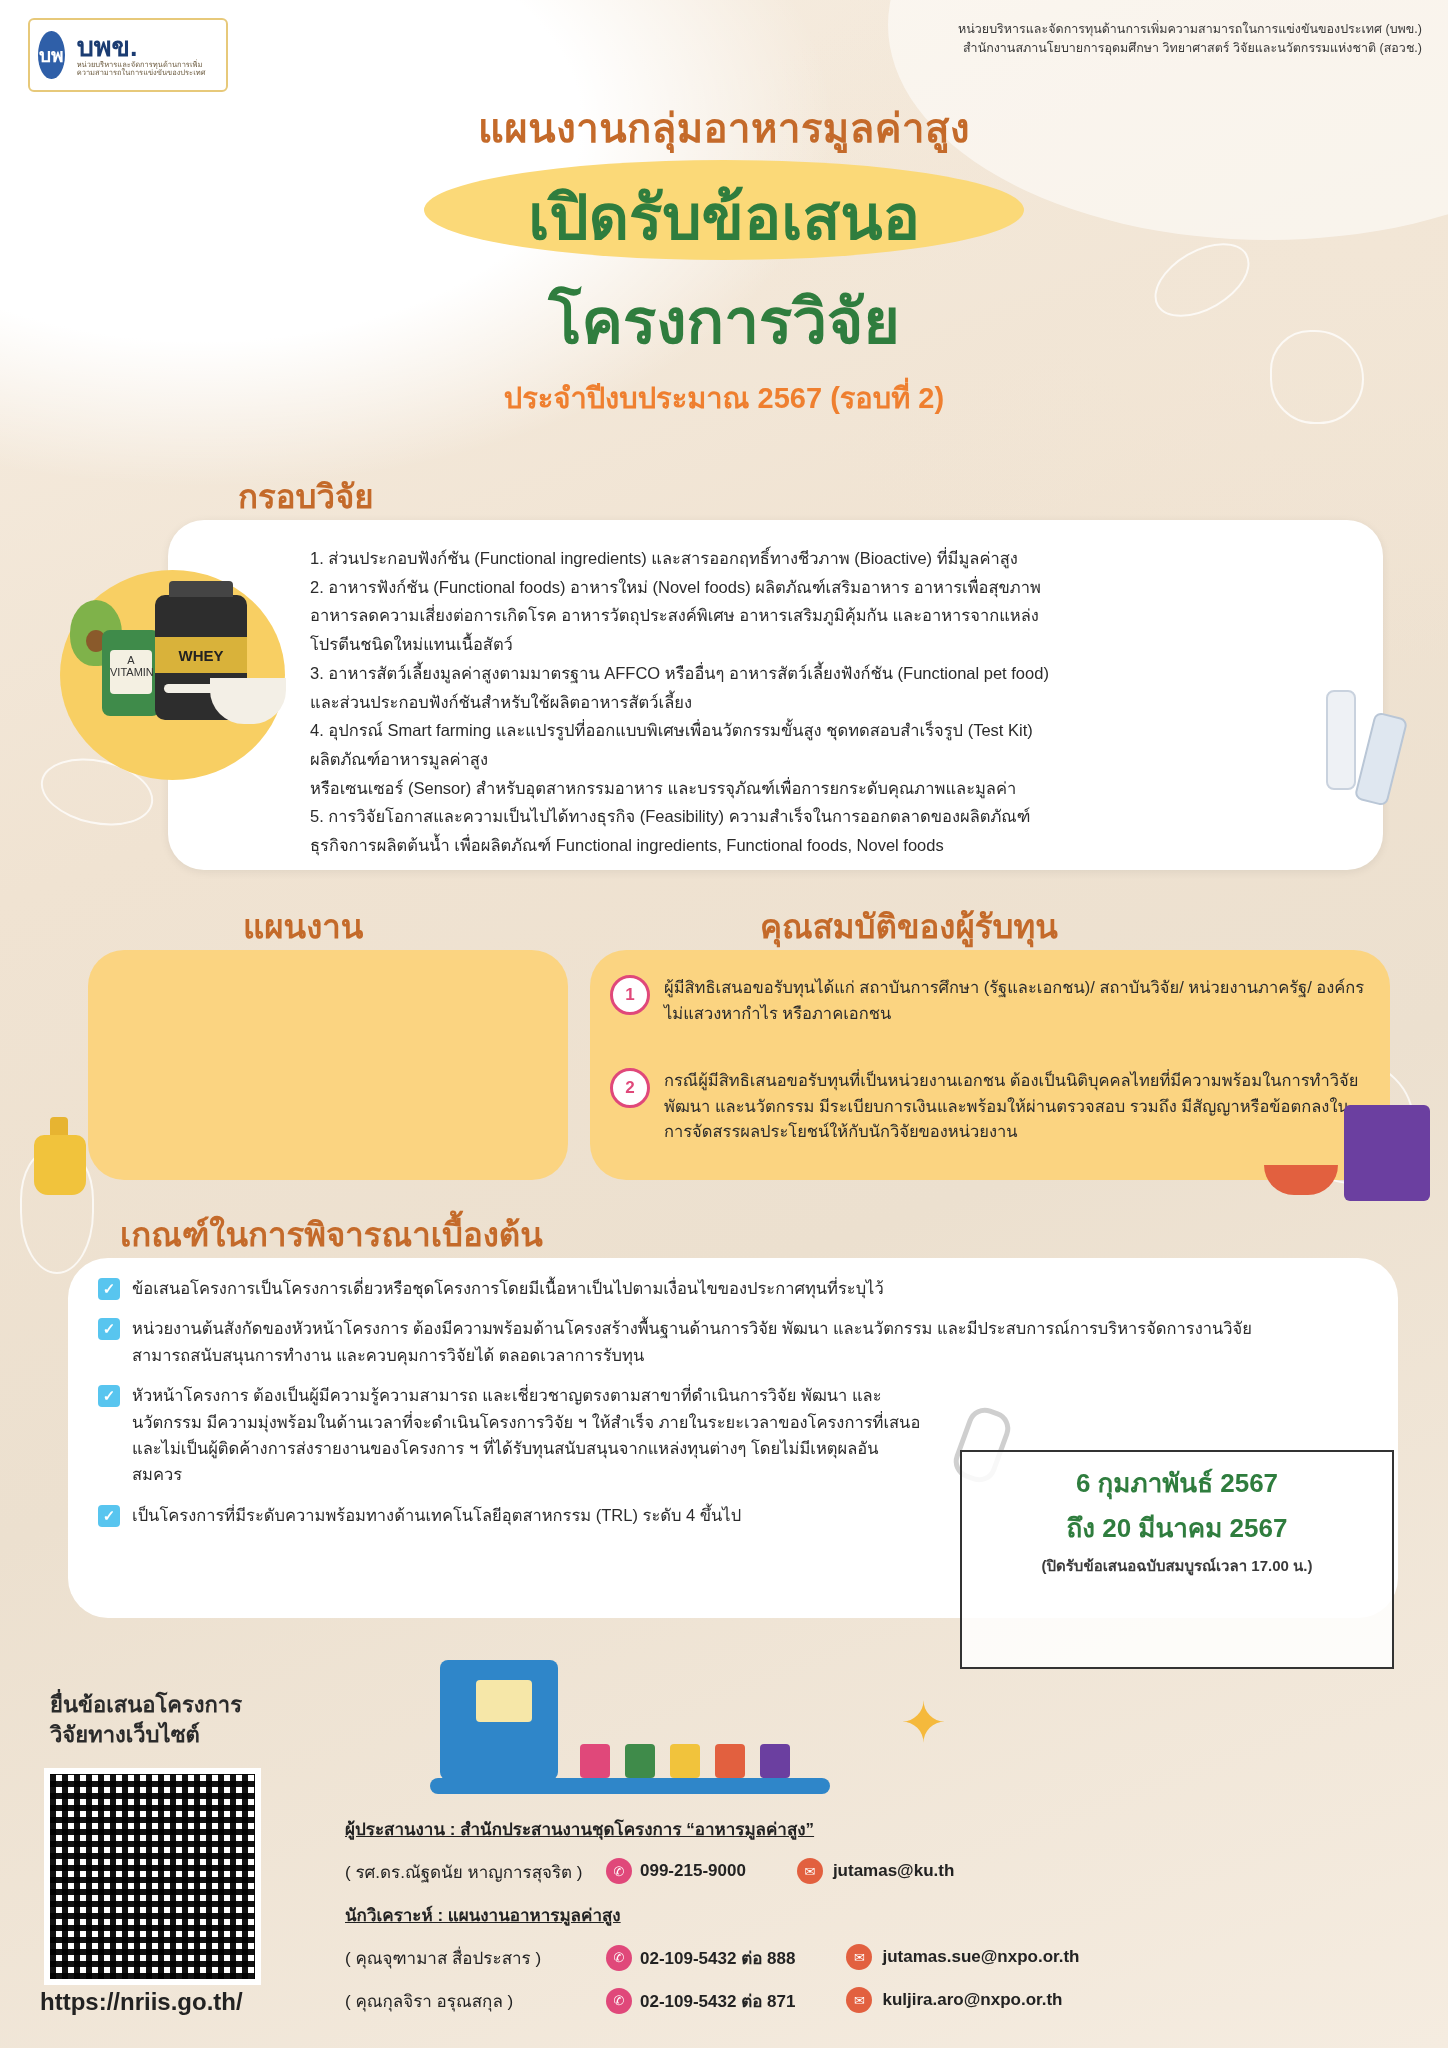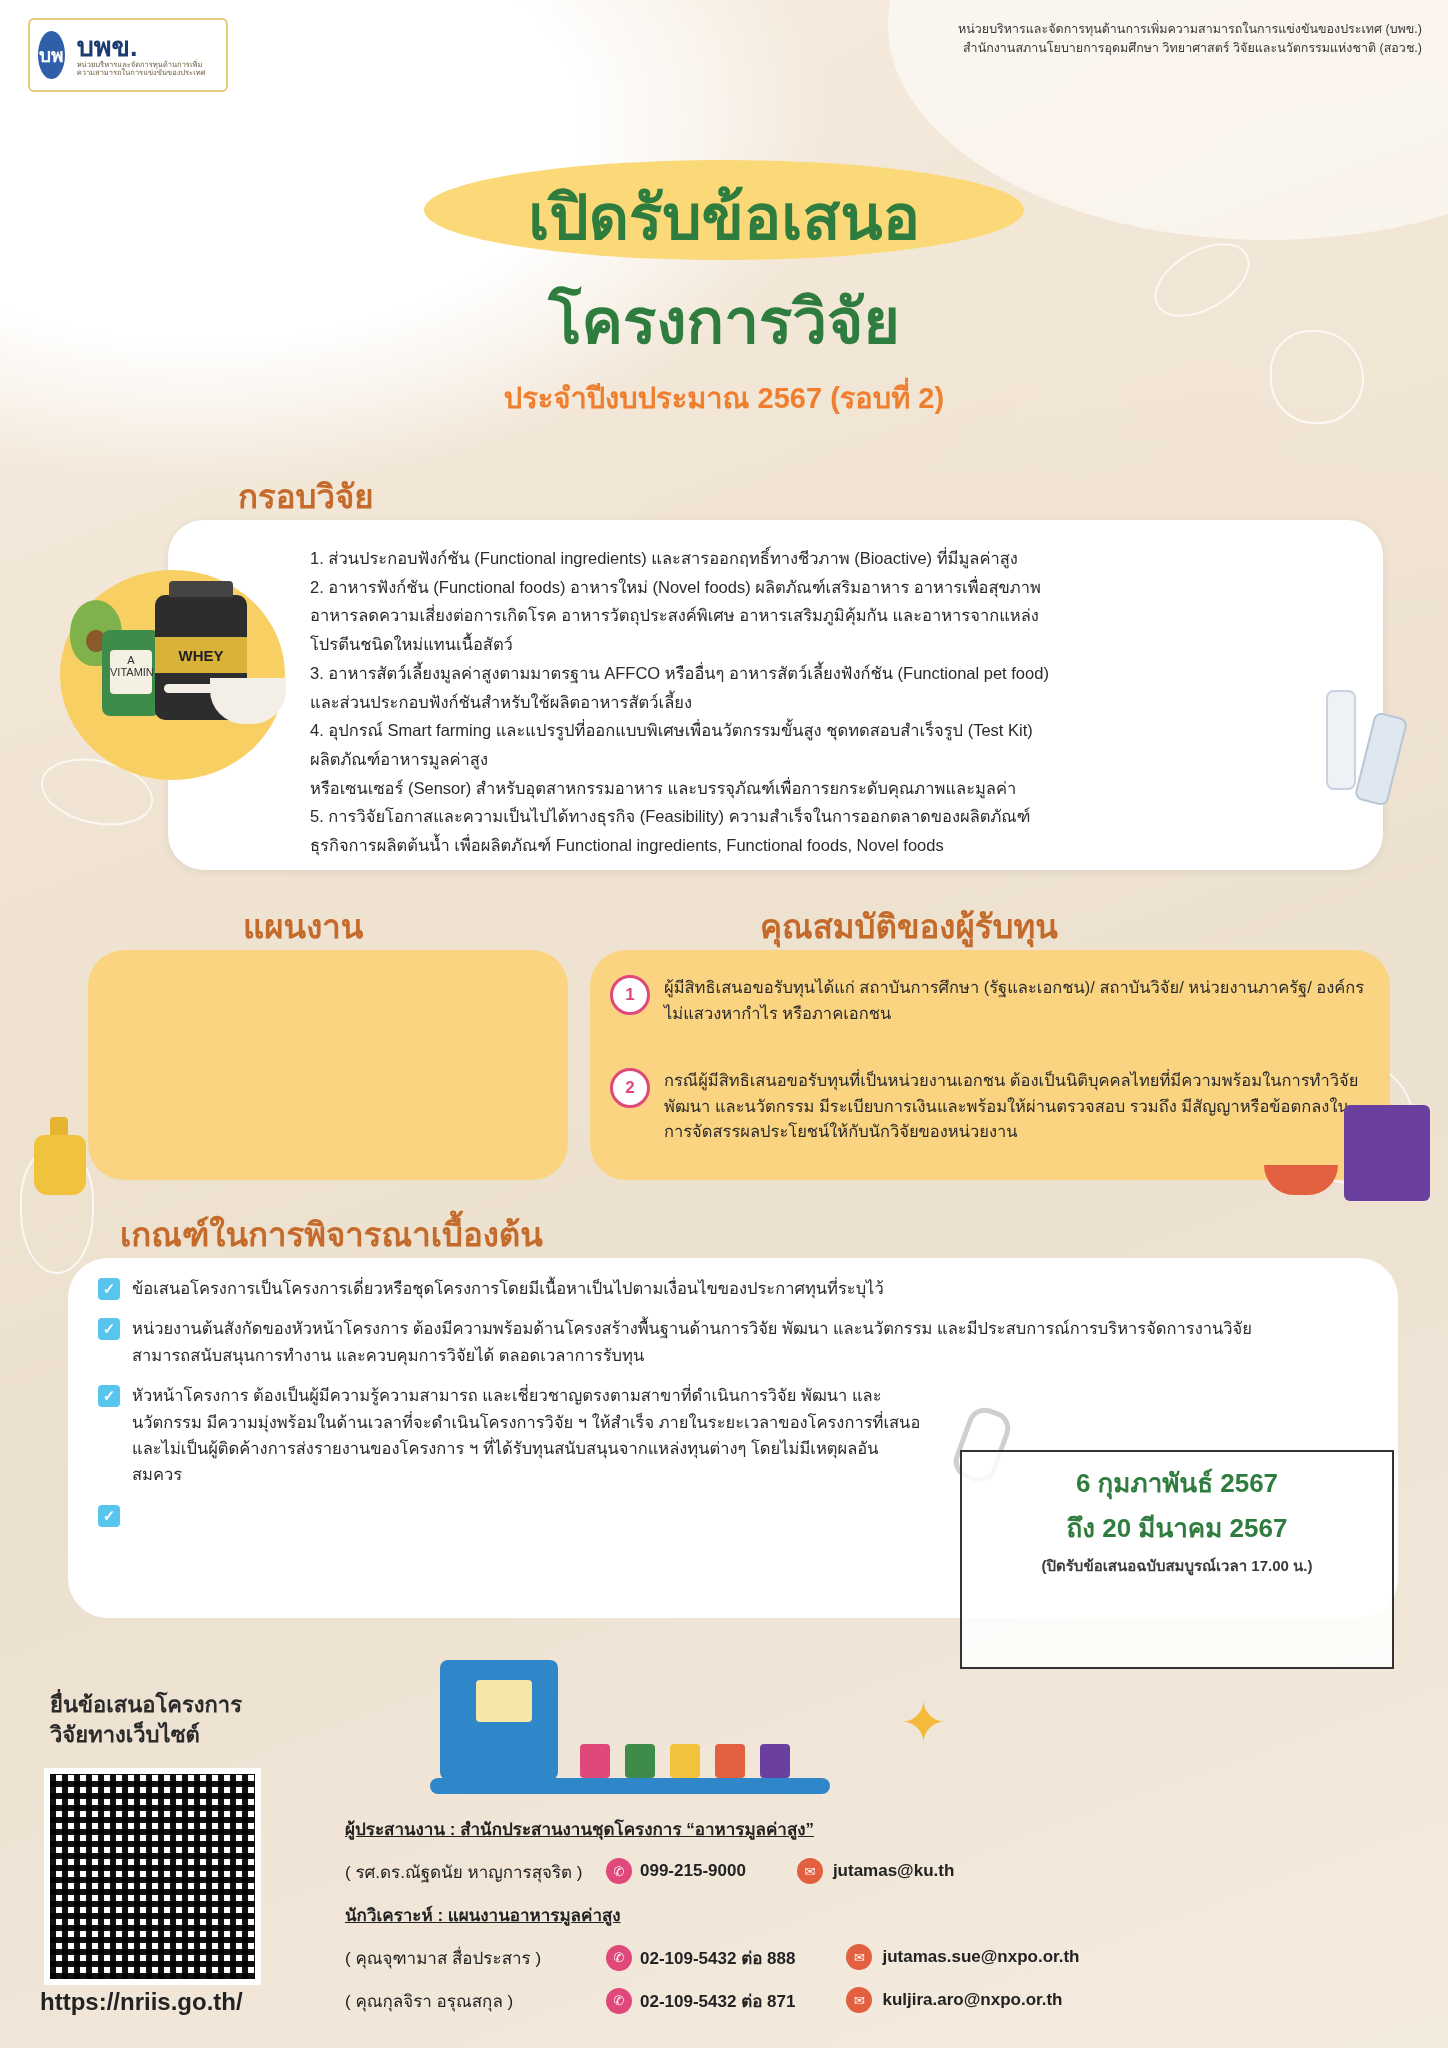--- a/index.html
+++ b/index.html
@@ -162,20 +162,21 @@
       <div class="big">บพข.</div>
       <div class="small">หน่วยบริหารและจัดการทุนด้านการเพิ่มความสามารถในการแข่งขันของประเทศ</div>
     </div>
   </div>
 
   <div class="org-lines">
     <div>หน่วยบริหารและจัดการทุนด้านการเพิ่มความสามารถในการแข่งขันของประเทศ (บพข.)</div>
     <div>สำนักงานสภานโยบายการอุดมศึกษา วิทยาศาสตร์ วิจัยและนวัตกรรมแห่งชาติ (สอวช.)</div>
   </div>
 
+  <div class="title-top">แผนงานกลุ่มอาหารมูลค่าสูง</div>
   <div class="ellipse"></div>
   <div class="title-1">เปิดรับข้อเสนอ</div>
   <div class="title-2">โครงการวิจัย</div>
   <div class="title-3">ประจำปีงบประมาณ 2567 (รอบที่ 2)</div>
 
   <div class="sec-title framework-title">กรอบวิจัย</div>
   <div class="framework-card"></div>
 
   <div class="ill-supp">
     <div class="circle-bg"></div>
@@ -243,20 +244,21 @@
     <div class="crit-row">
       <div class="chk">✓</div>
       <div class="crit-text">หน่วยงานต้นสังกัดของหัวหน้าโครงการ ต้องมีความพร้อมด้านโครงสร้างพื้นฐานด้านการวิจัย พัฒนา และนวัตกรรม และมีประสบการณ์การบริหารจัดการงานวิจัย สามารถสนับสนุนการทำงาน และควบคุมการวิจัยได้ ตลอดเวลาการรับทุน</div>
     </div>
     <div class="crit-row">
       <div class="chk">✓</div>
       <div class="crit-text" style="width:790px">หัวหน้าโครงการ ต้องเป็นผู้มีความรู้ความสามารถ และเชี่ยวชาญตรงตามสาขาที่ดำเนินการวิจัย พัฒนา และนวัตกรรม มีความมุ่งพร้อมในด้านเวลาที่จะดำเนินโครงการวิจัย ฯ ให้สำเร็จ ภายในระยะเวลาของโครงการที่เสนอ และไม่เป็นผู้ติดค้างการส่งรายงานของโครงการ ฯ ที่ได้รับทุนสนับสนุนจากแหล่งทุนต่างๆ โดยไม่มีเหตุผลอันสมควร</div>
     </div>
     <div class="crit-row">
       <div class="chk">✓</div>
+      <div class="crit-text">เป็นโครงการที่มีระดับความพร้อมทางด้านเทคโนโลยีอุตสาหกรรม (TRL) ระดับ 4 ขึ้นไป</div>
     </div>
   </div>
 
   <div class="clip"></div>
   <div class="open-box">
     <div class="open-d1">6 กุมภาพันธ์ 2567</div>
     <div class="open-d2">ถึง 20 มีนาคม 2567</div>
     <div class="open-note">(ปิดรับข้อเสนอฉบับสมบูรณ์เวลา 17.00 น.)</div>
   </div>
 

